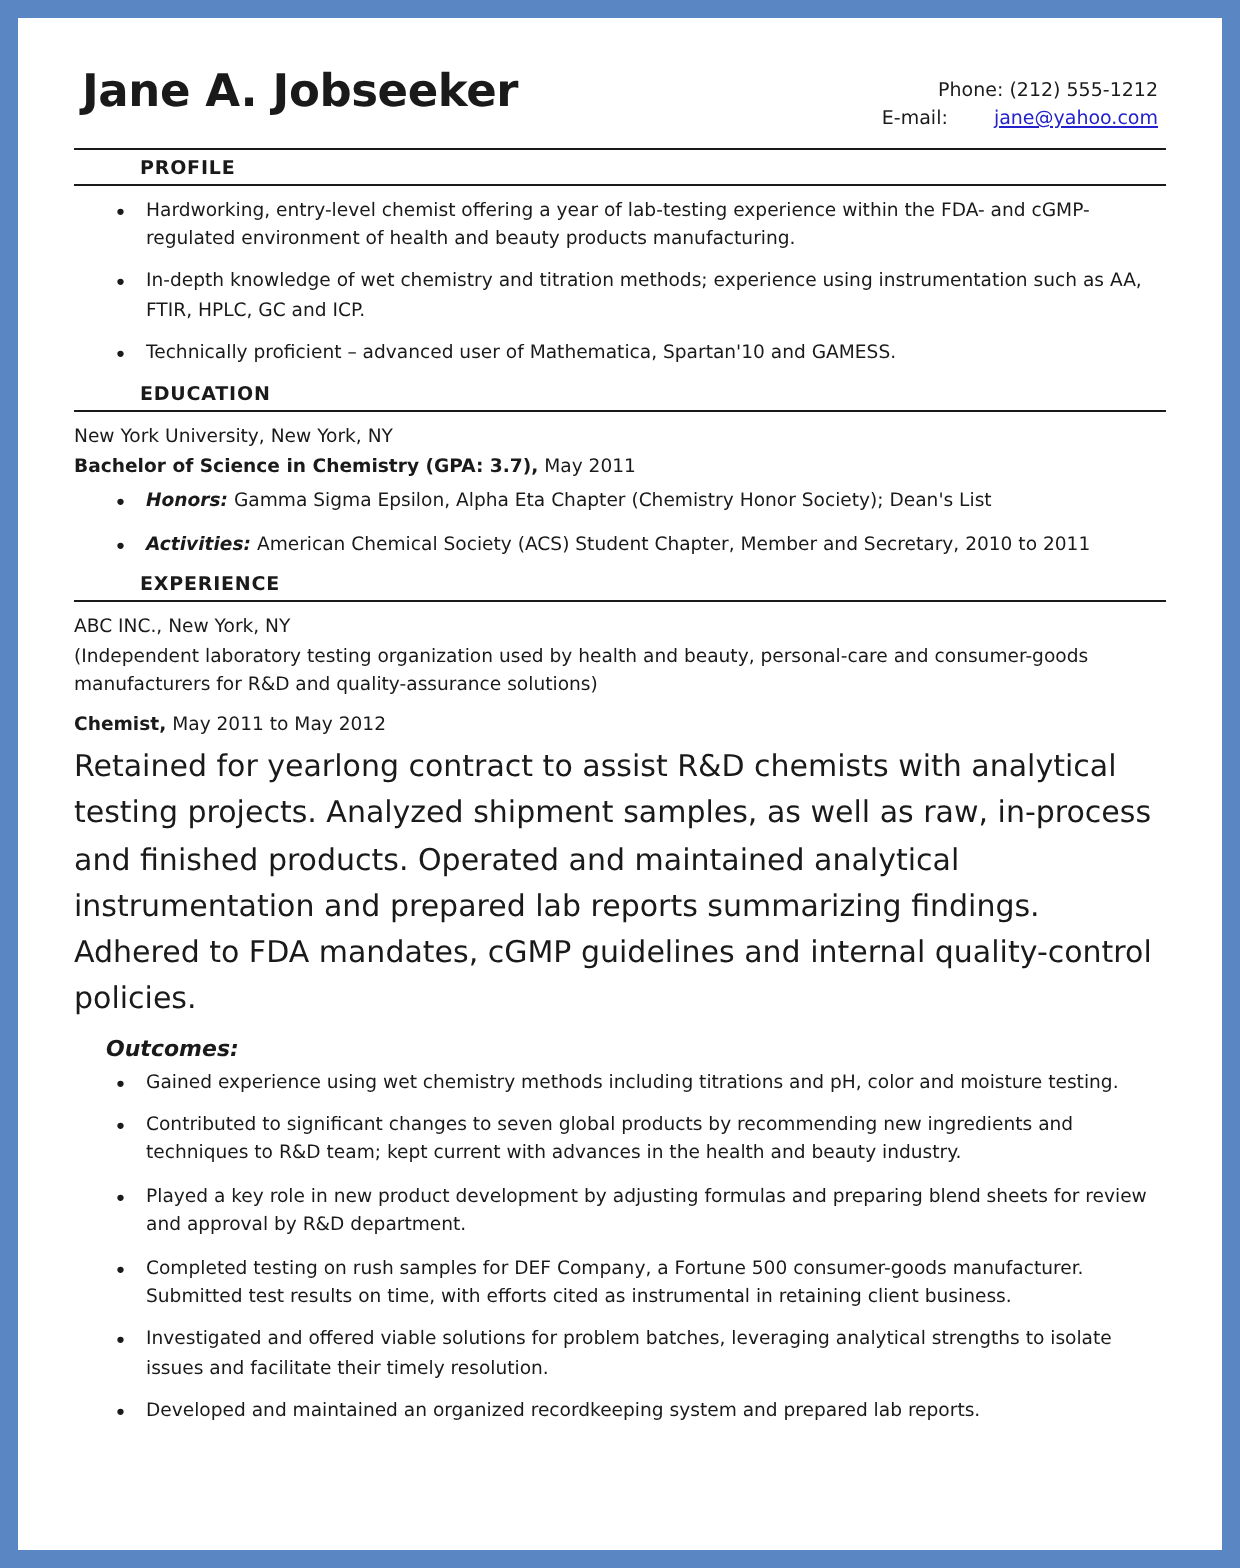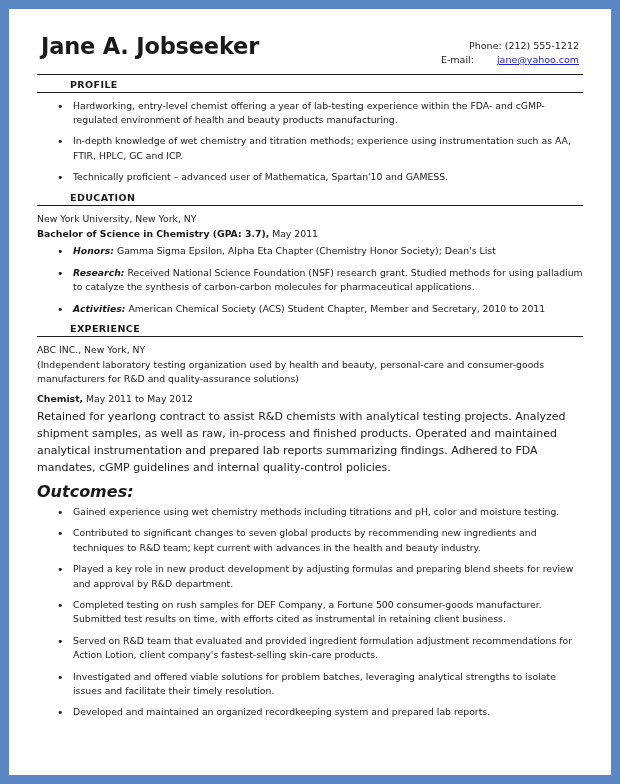--- a/index.html
+++ b/index.html
@@ -114,31 +114,31 @@
     margin: 0 0 1px 0;
   }
   .bold {
     font-weight: bold;
   }
   .italic-bold {
     font-weight: bold;
     font-style: italic;
   }
   .body-block {
-    font-size: 11px;
+    font-size: 15px;
     line-height: 1.55;
     color: #1a1a1a;
     margin: 2px 0 6px 0;
   }
   .outcomes-label {
-    font-size: 16px;
+    font-size: 11px;
     font-weight: bold;
     font-style: italic;
     color: #1a1a1a;
-    margin: 6px 0 2px 0;
+    margin: 6px 0 2px 16px;
   }
   .emp-gap {
     height: 5px;
   }
 </style>
 </head>
 <body>
 
 <div class="page-frame">
   <div class="page-inner">
@@ -159,36 +159,34 @@
       <li>In-depth knowledge of wet chemistry and titration methods; experience using instrumentation such as AA, FTIR, HPLC, GC and ICP.</li>
       <li>Technically proficient – advanced user of Mathematica, Spartan'10 and GAMESS.</li>
     </ul>
 
     <div class="section-title">EDUCATION</div>
     <hr class="section-rule">
     <div class="plain">New York University, New York, NY</div>
     <div class="plain"><span class="bold">Bachelor of Science in Chemistry (GPA: 3.7),</span><span> May 2011</span></div>
     <ul class="bullets">
       <li><span class="italic-bold">Honors:</span><span> Gamma Sigma Epsilon, Alpha Eta Chapter (Chemistry Honor Society); Dean's List</span></li>
-      <li><span class="italic-bold">Research:</span><span> Received National Science Foundation (NSF) research grant. Studied methods for using palladium to catalyze the synthesis of carbon-carbon molecules for pharmaceutical applications.</span></li>
       <li><span class="italic-bold">Activities:</span><span> American Chemical Society (ACS) Student Chapter, Member and Secretary, 2010 to 2011</span></li>
     </ul>
 
     <div class="section-title">EXPERIENCE</div>
     <hr class="section-rule">
     <div class="plain">ABC INC., New York, NY</div>
     <div class="plain">(Independent laboratory testing organization used by health and beauty, personal-care and consumer-goods manufacturers for R&amp;D and quality-assurance solutions)</div>
     <div class="emp-gap"></div>
     <div class="plain"><span class="bold">Chemist,</span><span> May 2011 to May 2012</span></div>
     <div class="body-block">Retained for yearlong contract to assist R&amp;D chemists with analytical testing projects. Analyzed shipment samples, as well as raw, in-process and finished products. Operated and maintained analytical instrumentation and prepared lab reports summarizing findings. Adhered to FDA mandates, cGMP guidelines and internal quality-control policies.</div>
     <div class="outcomes-label">Outcomes:</div>
     <ul class="bullets">
       <li>Gained experience using wet chemistry methods including titrations and pH, color and moisture testing.</li>
       <li>Contributed to significant changes to seven global products by recommending new ingredients and techniques to R&amp;D team; kept current with advances in the health and beauty industry.</li>
       <li>Played a key role in new product development by adjusting formulas and preparing blend sheets for review and approval by R&amp;D department.</li>
       <li>Completed testing on rush samples for DEF Company, a Fortune 500 consumer-goods manufacturer. Submitted test results on time, with efforts cited as instrumental in retaining client business.</li>
-      <li>Served on R&amp;D team that evaluated and provided ingredient formulation adjustment recommendations for Action Lotion, client company's fastest-selling skin-care products.</li>
       <li>Investigated and offered viable solutions for problem batches, leveraging analytical strengths to isolate issues and facilitate their timely resolution.</li>
       <li>Developed and maintained an organized recordkeeping system and prepared lab reports.</li>
     </ul>
 
   </div>
 </div>
 
 </body></html>

